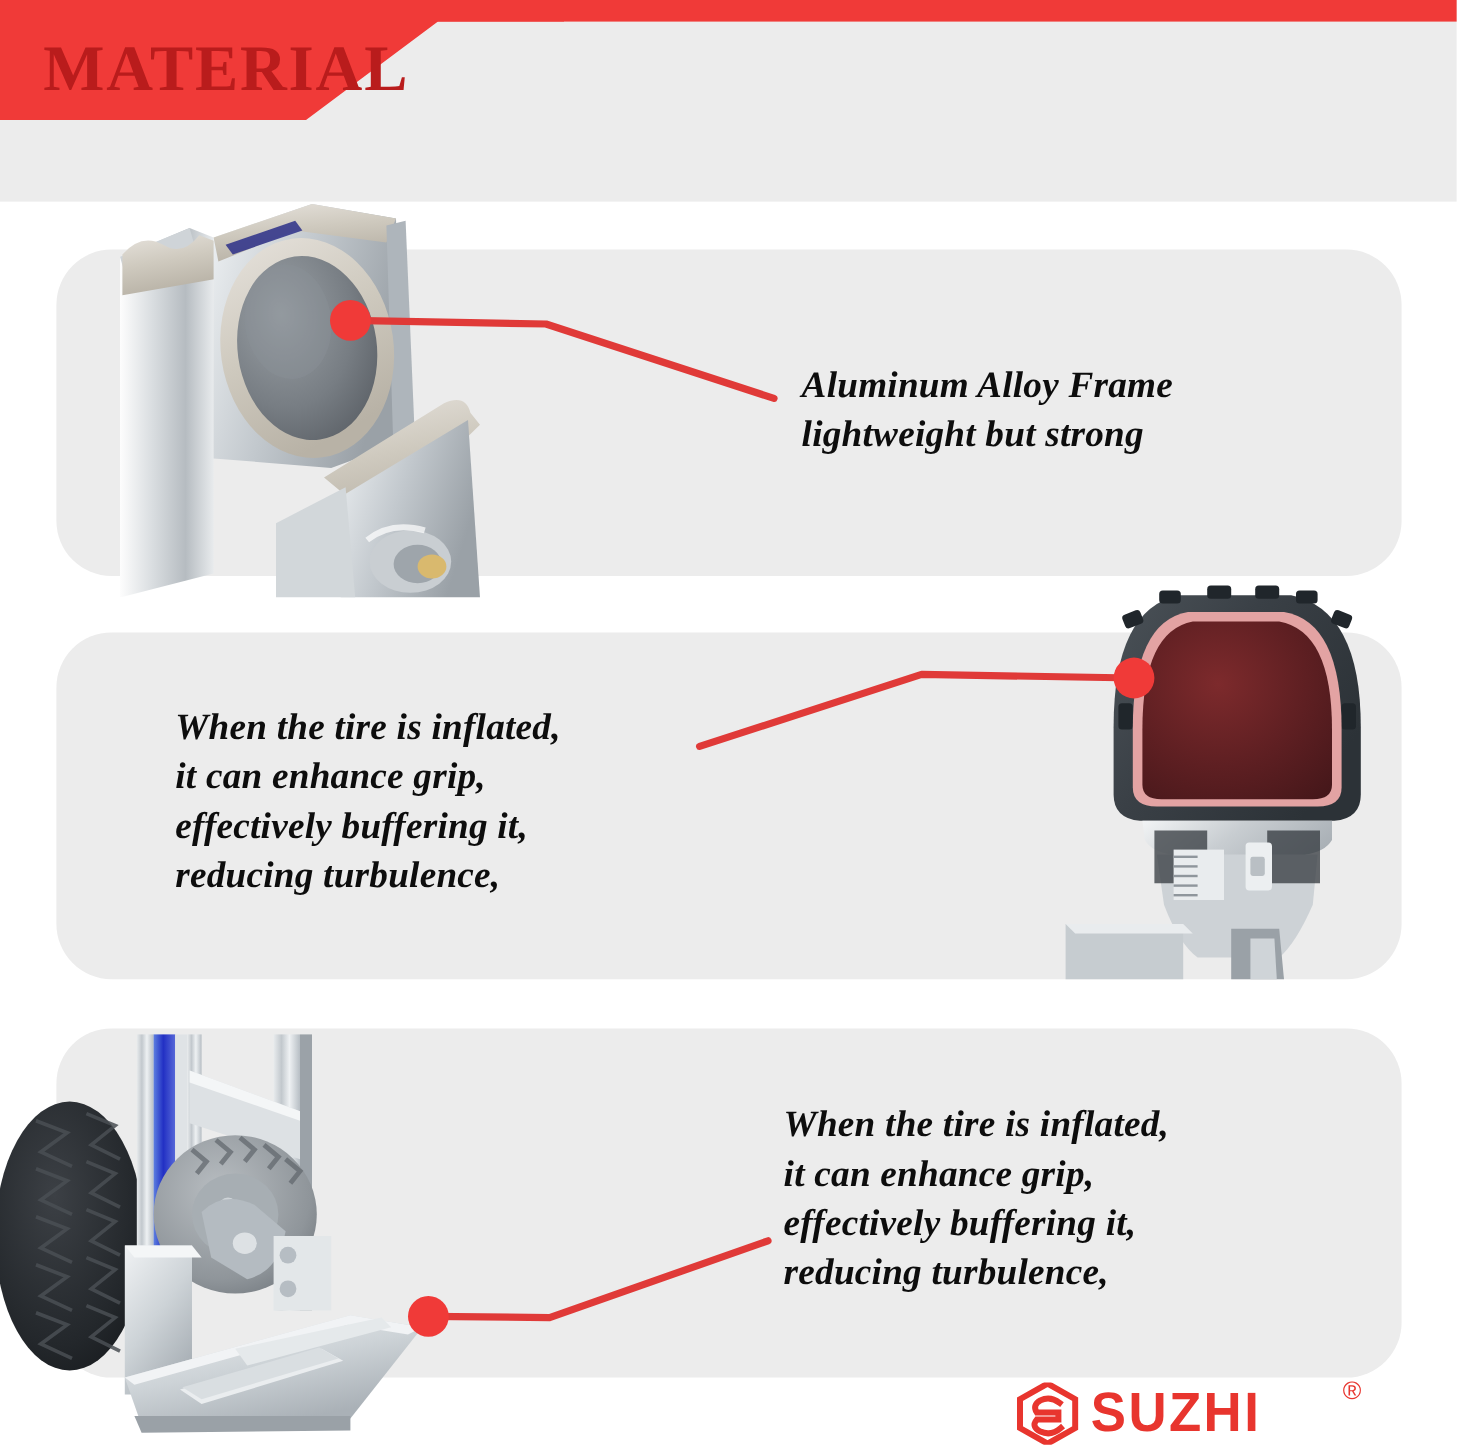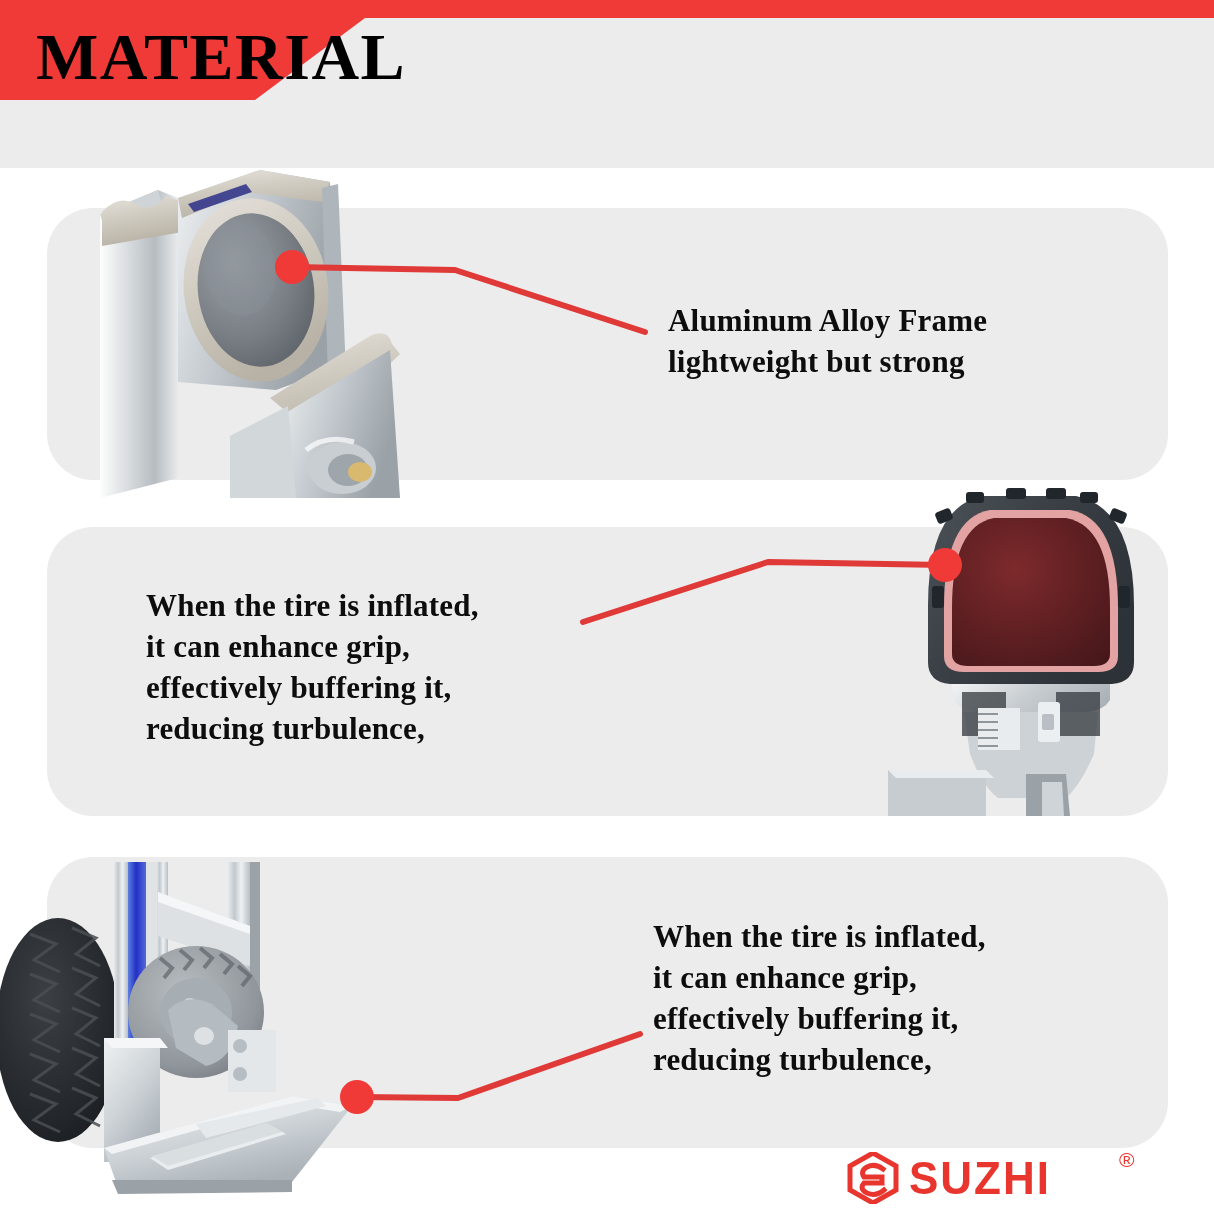--- a/index.html
+++ b/index.html
@@ -37,24 +37,24 @@
     height: 100px;
     background: #f03a38;
     clip-path: polygon(0 0, 470px 0, 470px 18px, 365px 18px, 255px 100px, 0 100px);
   }
   #section-title {
     position: absolute;
     left: 36px;
     top: 18px;
     height: 82px;
     line-height: 78px;
-    color: #000000;
+    color: #b91c1c;
     font-family: "Liberation Serif", serif;
     font-weight: bold;
-    font-size: 66px;
+    font-size: 54px;
     letter-spacing: 1.5px;
     white-space: nowrap;
   }
 
   
   .panel {
     position: absolute;
     background: #ececec;
     border-radius: 46px;
   }
@@ -64,20 +64,21 @@
 
   .panel-callout-text {
     position: absolute;
     color: #0d0d0d;
     font-family: "Liberation Serif", serif;
     font-weight: bold;
     font-size: 31px;
     line-height: 41px;
     white-space: pre-line;
     letter-spacing: 0.2px;
+    font-style: italic;
   }
   #callout-text-1 { left: 668px; top: 300px; }
   #callout-text-2 { left: 146px; top: 585px; }
   #callout-text-3 { left: 653px; top: 916px; }
 
   
   #callout-layer {
     position: absolute;
     left: 0; top: 0;
     width: 1214px;

